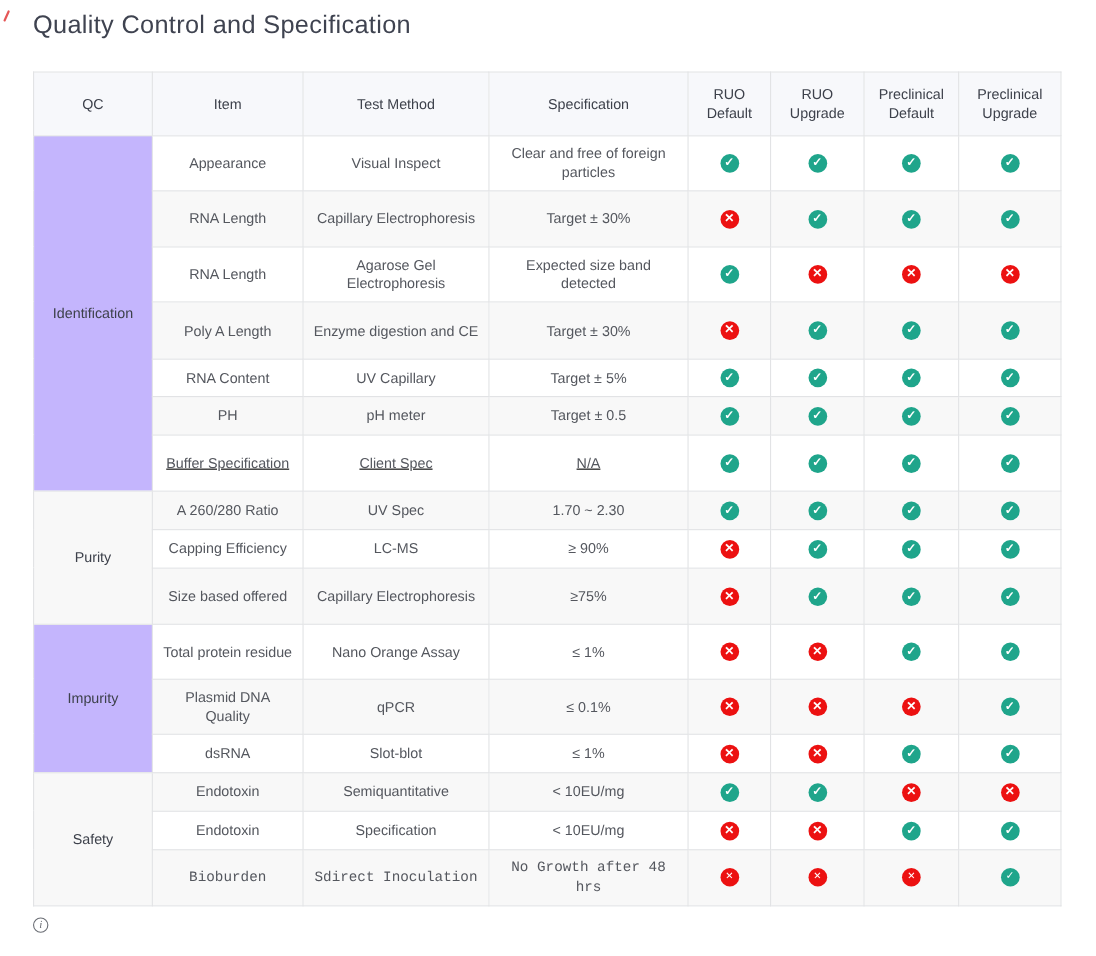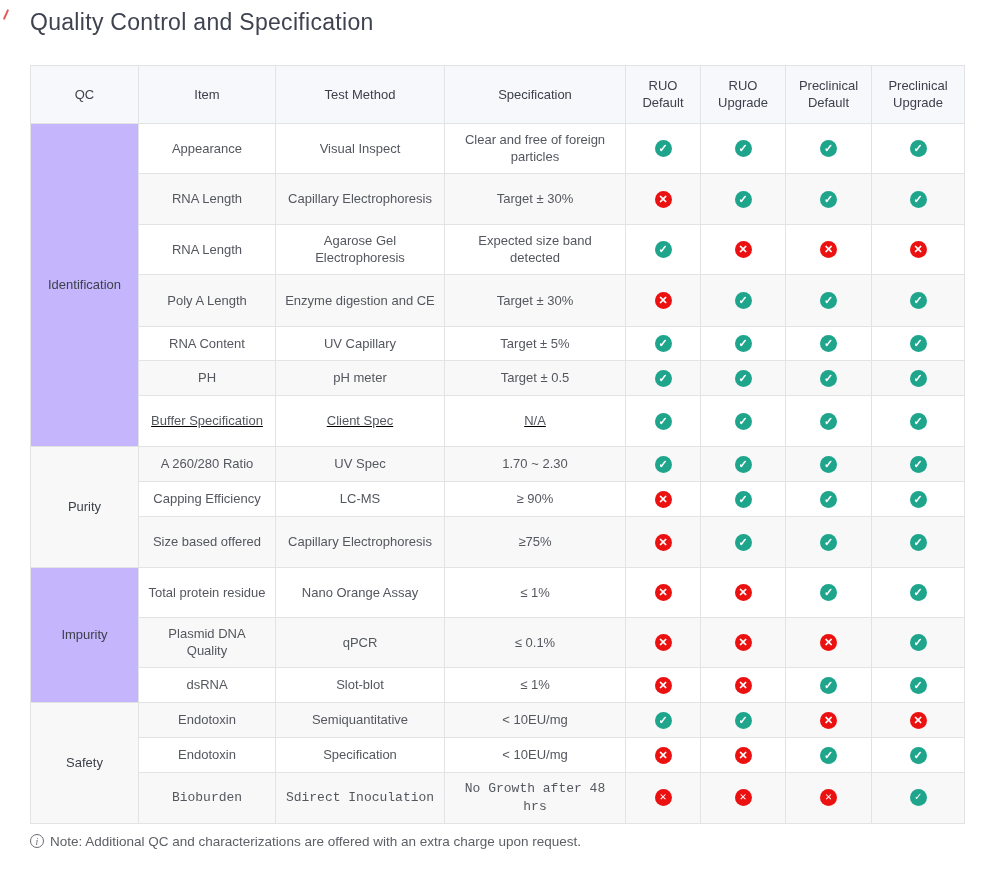--- a/index.html
+++ b/index.html
@@ -236,14 +236,13 @@
         <td><span class="mark cross">✕</span></td>
         <td><span class="mark cross">✕</span></td>
         <td><span class="mark cross">✕</span></td>
         <td><span class="mark check">✓</span></td>
       </tr>
     </tbody>
 </table>
 
 <div class="note">
   <span class="info-icon">i</span>
-  <span>Note: Additional QC and characterizations are offered with an extra charge upon request.</span>
 </div>
 
 </body></html>

